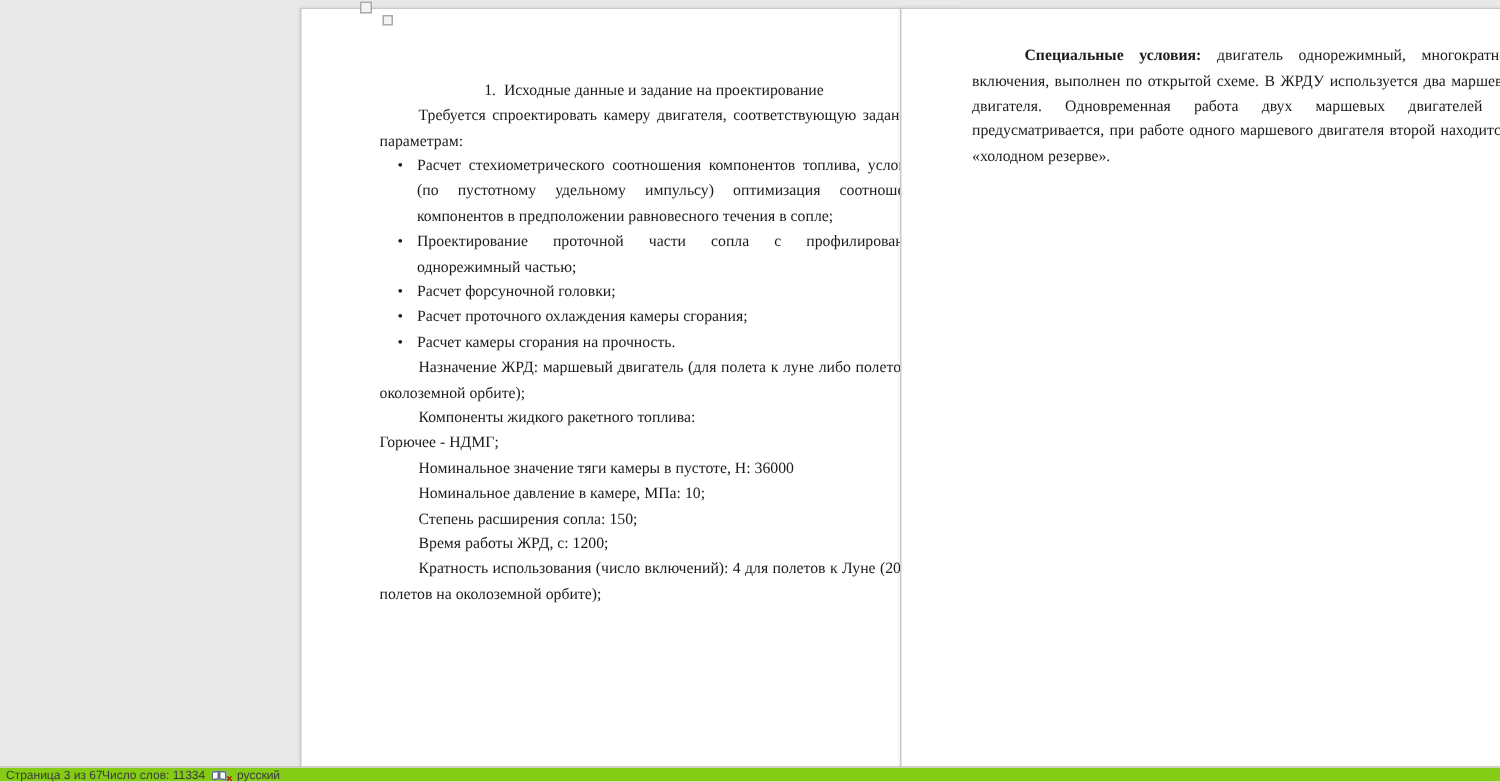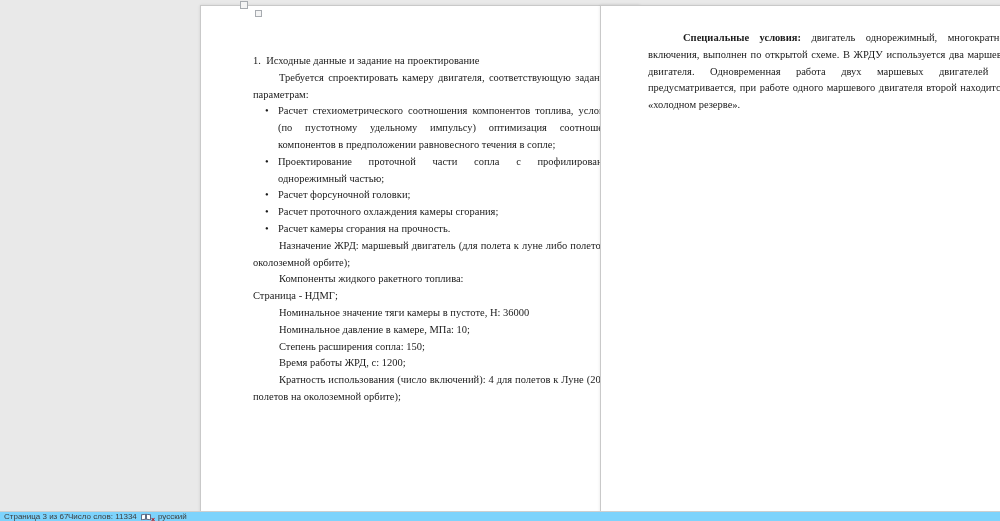--- a/index.html
+++ b/index.html
@@ -31,20 +31,21 @@
     font-size:10.5px;
     line-height:16.8px;
     color:#1b1b1b;
     text-align:justify;
   }
   .page.right .page-inner { left:47px; right:25px; }
 
   .doc-heading {
     font-size:10.5px;
     font-weight:normal;
+    text-align:center;
     margin:23px 0 0 0;
   }
   .para { text-indent:26px; margin:0; }
   .para.noindent { text-indent:0; }
   .page.right .para { text-indent:35px; }
 
   .doc-bullets { list-style:none; margin:0; padding-left:25px; }
   .doc-bullets li { position:relative; }
   .doc-bullets li::before {
     content:"\2022";
@@ -60,21 +61,21 @@
     background:#f4f4f4;
     z-index:3;
   }
   .m1 { left:240px; top:1px;  width:8px; height:8px; }
   .m2 { left:255px; top:10px; width:7px; height:7px; }
 
   .statusbar {
     position:absolute;
     left:0; right:0; bottom:0;
     height:10px;
-    background:#7dd3fc;
+    background:#84cc16;
     border-top:1px solid #cfcfcf;
     font-family:"Liberation Sans", sans-serif;
     font-size:8px;
     line-height:9px;
     color:#3c3c3c;
     z-index:5;
   }
   .sb-item { position:absolute; top:0; height:10px; white-space:nowrap; cursor:default; }
   .sb-page  { left:4px; }
   .sb-words { left:68px; }
@@ -111,21 +112,21 @@
       <ul class="doc-bullets">
           <li>Расчет стехиометрического соотношения компонентов топлива, условная (по пустотному удельному импульсу) оптимизация соотношения компонентов в предположении равновесного течения в сопле;</li>
           <li>Проектирование проточной части сопла с профилированной однорежимный частью;</li>
           <li>Расчет форсуночной головки;</li>
           <li>Расчет проточного охлаждения камеры сгорания;</li>
           <li>Расчет камеры сгорания на прочность.</li>
         </ul>
       <div>
           <p class="para">Назначение ЖРД: маршевый двигатель (для полета к луне либо полетов на околоземной орбите);</p>
           <p class="para">Компоненты жидкого ракетного топлива:</p>
-          <p class="para noindent">Страница - НДМГ;</p>
+          <p class="para noindent">Горючее - НДМГ;</p>
           <p class="para">Номинальное значение тяги камеры в пустоте, Н: 36000</p>
           <p class="para">Номинальное давление в камере, МПа: 10;</p>
           <p class="para">Степень расширения сопла: 150;</p>
           <p class="para">Время работы ЖРД, с: 1200;</p>
           <p class="para">Кратность использования (число включений): 4 для полетов к Луне (20 для полетов на околоземной орбите);</p>
         </div>
     </div>
   </section>
 
   <section class="page right">

